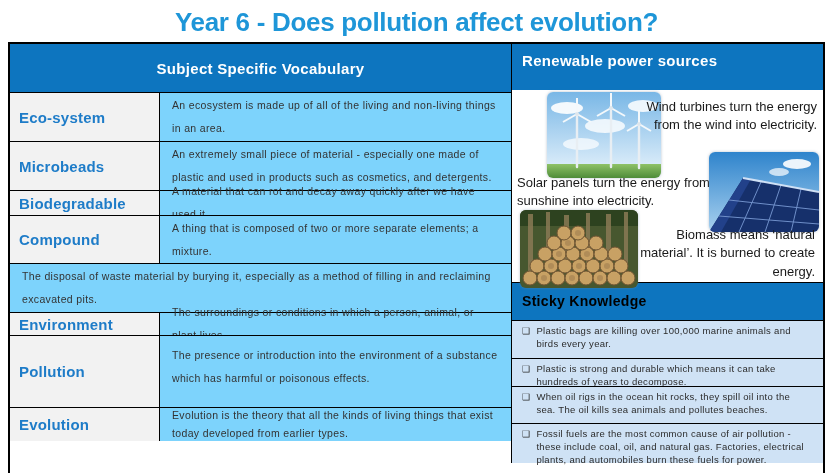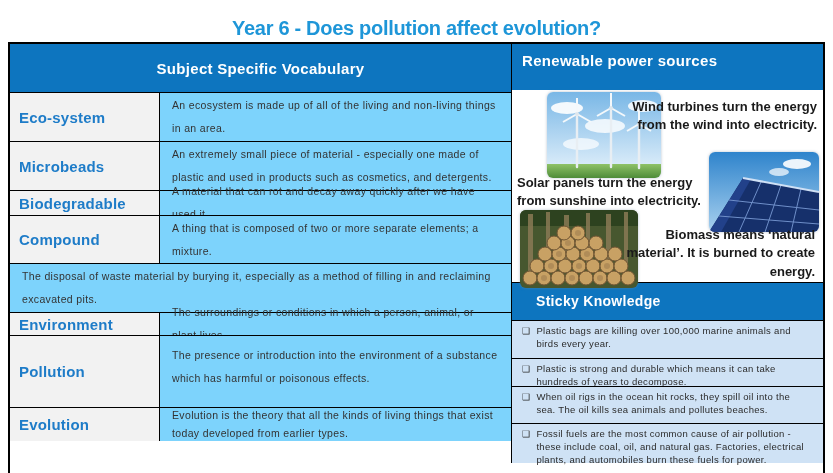--- a/index.html
+++ b/index.html
@@ -4,21 +4,21 @@
 <style>
   * { margin:0; padding:0; box-sizing:border-box; }
   html,body { background:#fff; }
   body {
     width:833px; height:473px; overflow:hidden;
     font-family:"Liberation Sans", sans-serif;
     -webkit-font-smoothing:antialiased;
   }
   .title {
     text-align:center; color:#1e96d8; font-weight:bold;
-    font-size:20px; letter-spacing:-0.3px; padding-top:17px; height:42px;
+    font-size:26px; letter-spacing:-0.3px; padding-top:7px; height:42px;
   }
   .board {
     position:relative; margin:0 8px; width:817px; height:431px;
     border:2px solid #000; border-bottom:none; display:flex; flex-direction:column;gap:32px;
   }
   .cols { display:flex; width:100%; height:419px; }
   
   .left { width:502px; border-right:1px solid #000; display:flex; flex-direction:column; background:#fff; }
   .vhead {
     height:48px; background:#0d75bf; color:#fff; font-weight:bold;
@@ -40,28 +40,28 @@
   .rhead {
     height:48px; background:#0d75bf; color:#fff; font-weight:bold;
     font-size:15px; letter-spacing:.3px; display:flex; align-items:flex-start; padding:8px 0 8px 10px;
   }
   .rcontent { position:relative; height:202px; background:#fff; }
   .img-card { position:absolute; border-radius:6px; overflow:hidden; box-shadow:0 0 3px rgba(120,140,160,.55); }
   .img-card svg { display:block; }
   .wind-img  { left:35px; top:2px;  width:114px; height:86px; }
   .solar-img { right:4px; top:62px; width:110px; height:80px; }
   .bio-img   { left:8px;  top:120px; width:118px; height:78px; }
-  .rtext { position:absolute; font-size:13px; color:#1a1a1a; line-height:1.4;font-weight:bold; }
+  .rtext { position:absolute; font-size:13px; color:#1a1a1a; line-height:1.4; }
   .wind-text  { top:8px;  right:6px; width:196px; text-align:right; }
   .solar-text { top:84px; left:5px;  width:205px; text-align:left; }
   .bio-text   { top:136px; right:8px; width:190px; text-align:right; }
   .shead {
-    height:42px; background:#0d75bf; color:#ffffff; font-weight:bold; font-size:14px;
+    height:42px; background:#0d75bf; color:#000000; font-weight:bold; font-size:14px;
     letter-spacing:.3px; border-top:1px solid #000; border-bottom:1px solid #000;
-    display:flex; align-items:center; padding-left:24px;
+    display:flex; align-items:center; padding-left:10px;
   }
   .sitem {
     background:#cfe2f5; color:#2b2b2b; font-size:9.5px; letter-spacing:.3px;
     line-height:1.35; padding:4px 8px 2px 8px; display:flex;
   }
   .sitem + .sitem { border-top:1px solid #000; }
   .sitem .sq { margin:0 6px 0 2px; font-size:9px; flex:0 0 auto; }
   .s1 { height:38px; } .s2 { height:28px; } .s3 { height:39px; } .s4 { height:40px; }
   .sitem .stext { padding-right:4px; }
   

